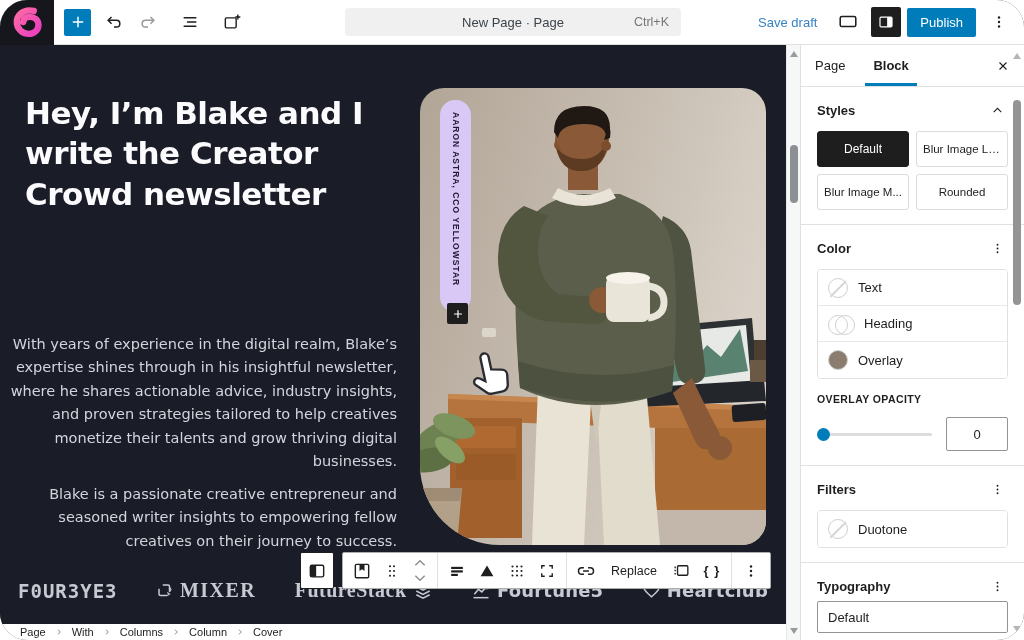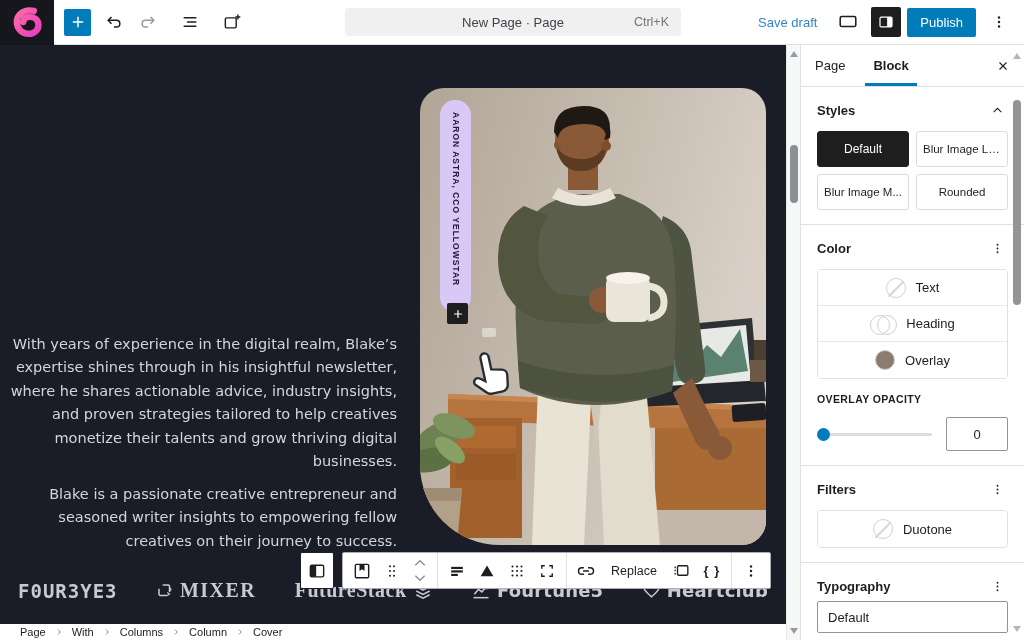--- a/index.html
+++ b/index.html
@@ -1,18 +1,18 @@
 <!DOCTYPE html>
 <html style="--accent: #007cba;"><head>
 <meta charset="utf-8">
 <style>
   * { margin:0; padding:0; box-sizing:border-box; }
   html,body { width:1024px; height:640px; overflow:hidden; background:#fff;
     font-family:"Liberation Sans", sans-serif; }
-  #app { position:relative; width:1024px; height:640px; background:#14532d; overflow:hidden; }
+  #app { position:relative; width:1024px; height:640px; background:#14532d; overflow:hidden;border-radius:27px; }
 
   
   .topbar { position:absolute; top:0; left:0; right:0; height:45px; background:#fff;
     border-bottom:1px solid #e0e0e0; display:flex; align-items:center; z-index:30; }
   .logo-box { width:54px; height:45px; background:#16171c; display:flex; align-items:center;
     justify-content:center; cursor:pointer; flex:0 0 auto; }
   .inserter { width:27px; height:27px; margin-left:10px; background:var(--accent,#007cba);
     border:none; border-radius:2px; display:flex; align-items:center; justify-content:center; cursor:pointer; }
   .tb-icon { border:none; background:transparent; width:34px; height:34px; display:flex;
     align-items:center; justify-content:center; cursor:pointer; color:#1e1e1e; }
@@ -102,21 +102,21 @@
   .sb-sec-title { font-weight:600; font-size:13px; }
   .sb-kebab, .sb-chevron { border:none; background:none; cursor:pointer; width:22px; height:22px;
     display:flex; align-items:center; justify-content:center; color:#1e1e1e; }
   .styles-grid { display:grid; grid-template-columns:1fr 1fr; gap:7px; }
   .style-btn { height:36px; border:1px solid #dcdcde; background:#fff; border-radius:3px; font-size:11.5px;
     color:#1e1e1e; cursor:pointer; white-space:nowrap; overflow:hidden; text-overflow:ellipsis; padding:0 6px; }
   .style-btn.selected { background:#1e1e1e; color:#fff; border-color:#1e1e1e; font-size:12px; }
   .color-box { border:1px solid #e0e0e0; border-radius:4px; overflow:hidden; margin-top:4px; }
   .color-row { display:flex; align-items:center; gap:10px; height:36px; padding:0 10px;
     border-bottom:1px solid #e8e8e8; cursor:pointer; background:#fff; width:100%; border-left:none;
-    border-right:none; border-top:none; font-size:13px; color:#1e1e1e;justify-content:center; }
+    border-right:none; border-top:none; font-size:13px; color:#1e1e1e; }
   .color-box .color-row:last-child { border-bottom:none; }
   .swatch { width:20px; height:20px; border-radius:50%; border:1px solid #d0d0d0; position:relative; flex:0 0 auto; }
   .swatch.none::after { content:""; position:absolute; left:-2px; top:9px; width:22px; height:1.5px;
     background:#d5d5d5; transform:rotate(-45deg); }
   .swatch.dual { border:none; width:26px; }
   .swatch.dual::before, .swatch.dual::after { content:""; position:absolute; top:0; width:18px; height:18px;
     border:1px solid #d0d0d0; border-radius:50%; background:#fff; }
   .swatch.dual::before { left:0; }
   .swatch.dual::after  { left:7px; background:transparent; }
   .opacity-label { font-size:10.5px; font-weight:600; letter-spacing:0.4px; margin:14px 0 12px; }
@@ -216,20 +216,21 @@
         <svg width="18" height="18" viewBox="0 0 24 24">
           <circle cx="12" cy="6" r="1.6" fill="#1e1e1e"></circle>
             <circle cx="12" cy="12" r="1.6" fill="#1e1e1e"></circle>
             <circle cx="12" cy="18" r="1.6" fill="#1e1e1e"></circle>
         </svg>
       </button>
     </div>
   </header>
 
   <main class="canvas" style="background: rgb(26, 28, 39);">
+    <h1 class="hero-heading">Hey, I’m Blake and I write the Creator Crowd newsletter</h1>
     <p class="hero-para p1">With years of experience in the digital realm, Blake’s expertise shines through in his insightful newsletter, where he shares actionable advice, industry insights, and proven strategies tailored to help creatives monetize their talents and grow thriving digital businesses.</p>
     <p class="hero-para p2">Blake is a passionate creative entrepreneur and seasoned writer insights to empowering fellow creatives on their journey to success.</p>
 
     <div class="photo">
       <svg width="346" height="457" viewBox="0 0 346 457">
         <defs>
           <linearGradient id="wall" x1="0" y1="0" x2="1" y2="0.35">
             <stop offset="0" stop-color="#b1a596"></stop>
               <stop offset="0.55" stop-color="#c6bcb0"></stop>
               <stop offset="1" stop-color="#d9d1c7"></stop>

